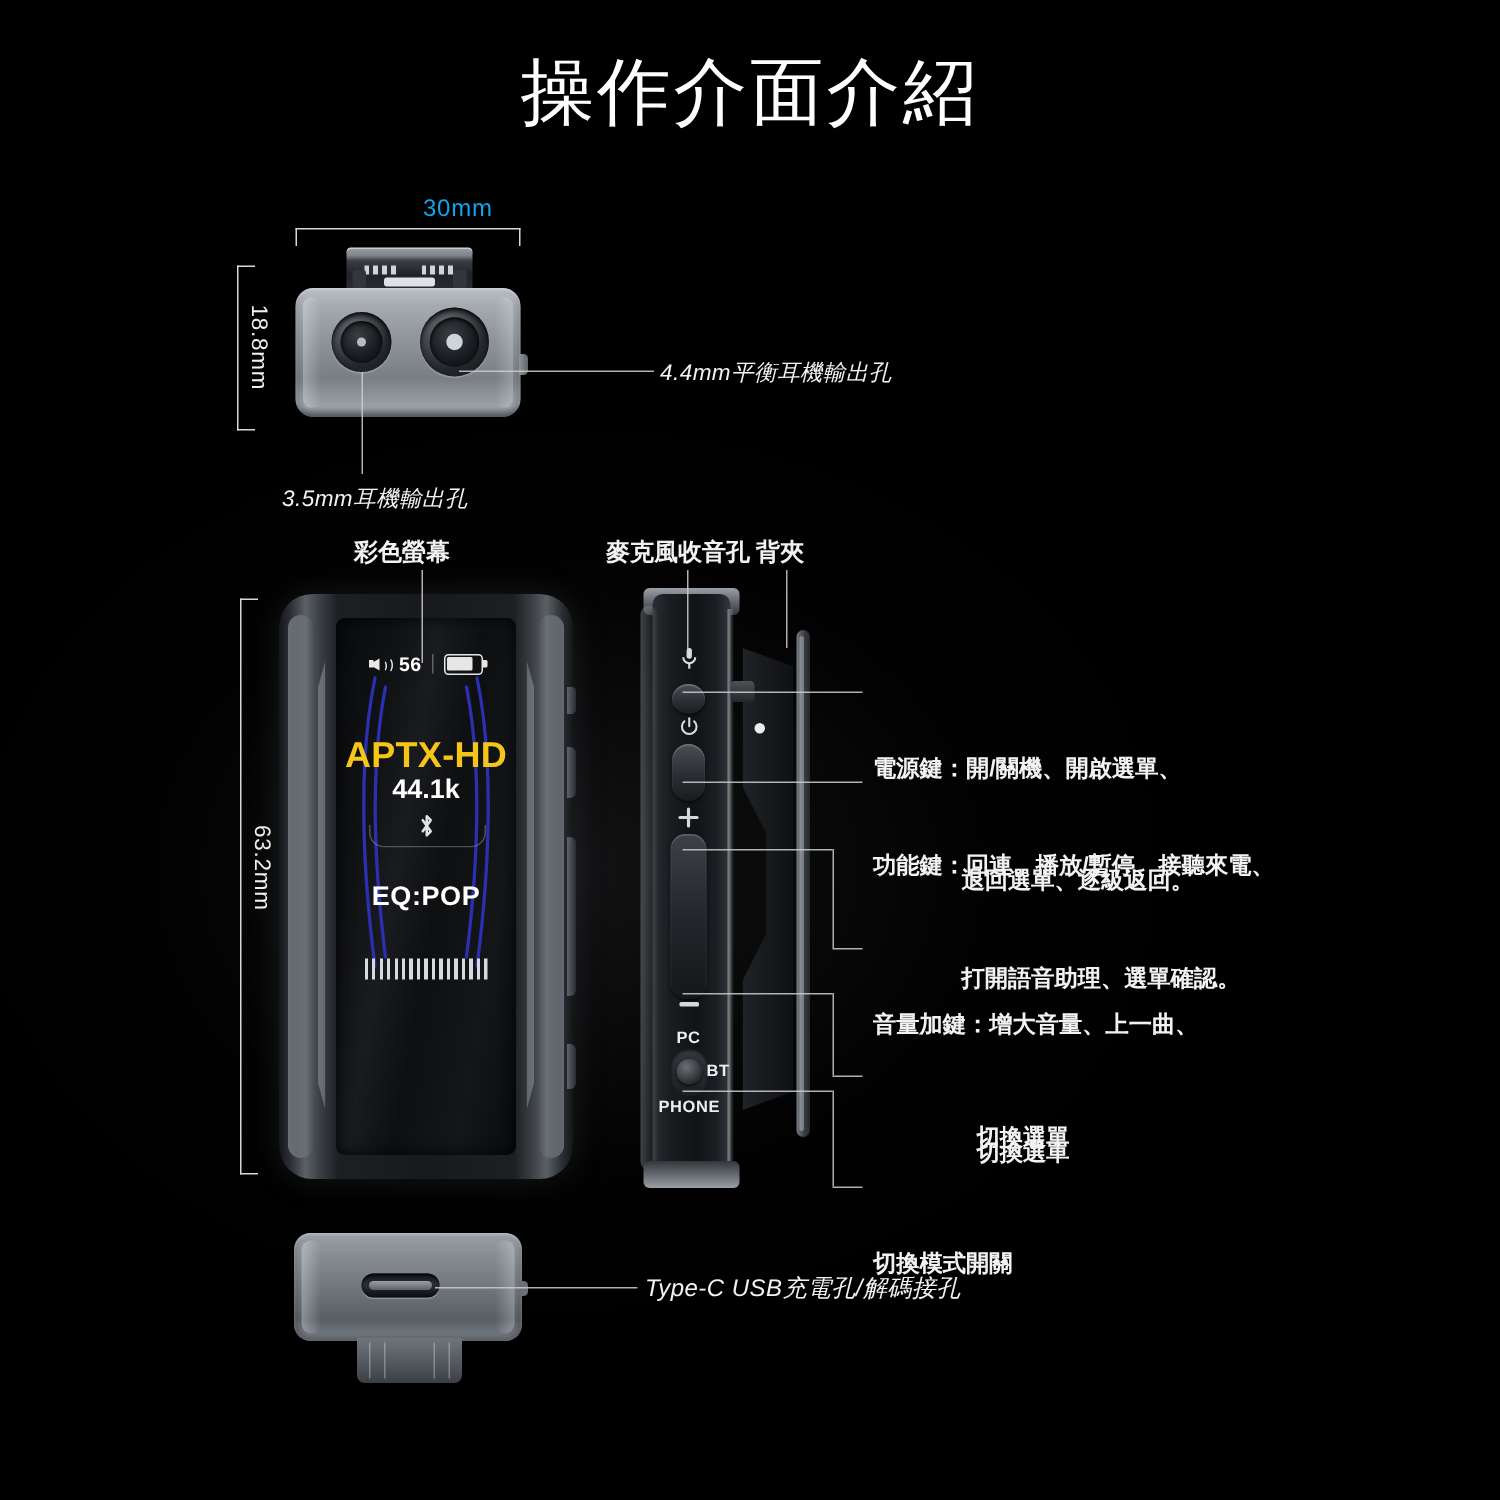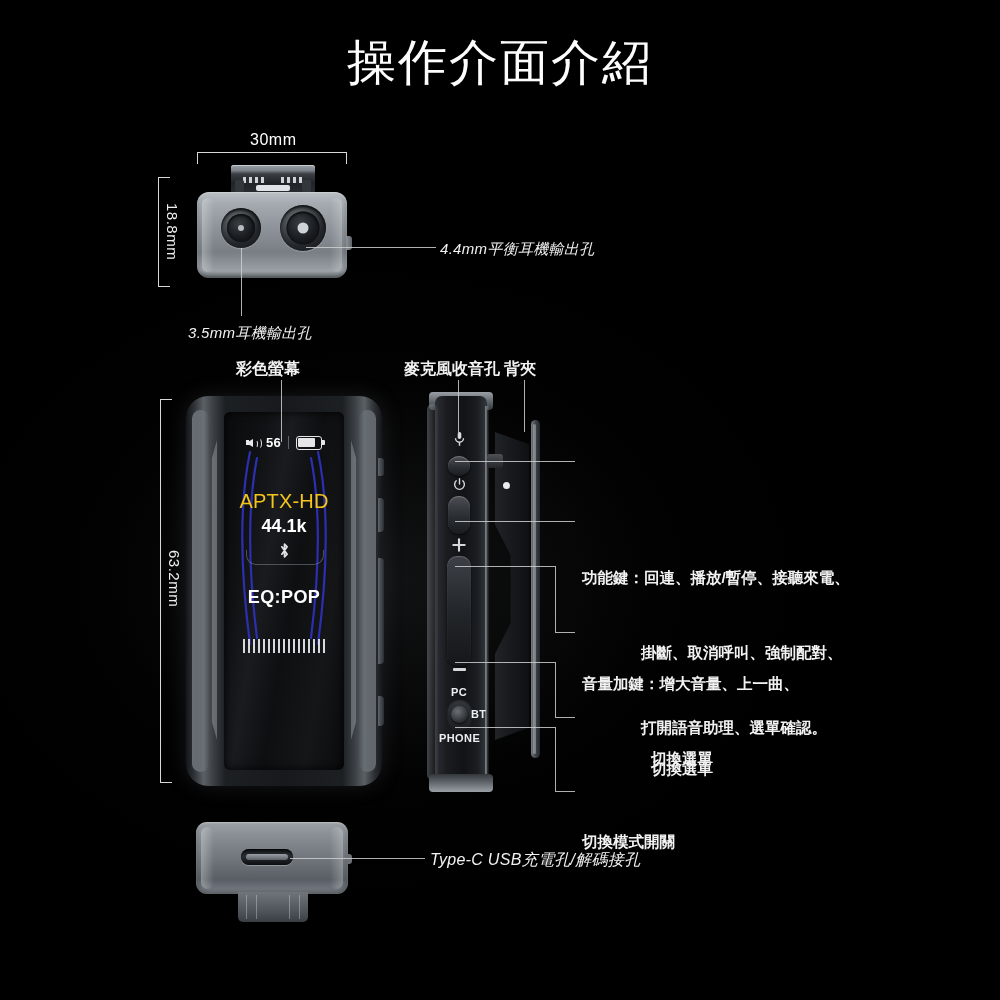--- a/index.html
+++ b/index.html
@@ -50,21 +50,21 @@
   .lh{position:absolute;height:1px;background:#cfcfcf;opacity:.85;z-index:4;}
   .lv{position:absolute;width:1px;background:#cfcfcf;opacity:.85;z-index:4;}
 
   
   .dim-top{position:absolute;z-index:4;}
   .dim-top .bar{position:absolute;left:0;top:0;height:1px;width:100%;background:#d8d8d8;}
   .dim-top .tickL,.dim-top .tickR{position:absolute;top:0;width:1px;height:12px;background:#d8d8d8;}
   .dim-top .tickL{left:0;}
   .dim-top .tickR{right:0;}
   .dim-label-top{
-    position:absolute;z-index:6;font-size:16px;color:#ffffff;letter-spacing:.5px;
+    position:absolute;z-index:6;font-size:16px;color:#0ea5e9;letter-spacing:.5px;margin-left:32px;
   }
 
   
   .dim-v{position:absolute;z-index:4;}
   .dim-v .bar{position:absolute;left:0;top:0;width:1px;height:100%;background:#d8d8d8;}
   .dim-v .tickT,.dim-v .tickB{position:absolute;left:0;height:1px;width:12px;background:#d8d8d8;}
   .dim-v .tickT{top:0;}
   .dim-v .tickB{bottom:0;}
   .dim-label-v{
     position:absolute;z-index:6;font-size:15px;color:#efefef;letter-spacing:.5px;
@@ -192,21 +192,21 @@
   }
   .batt::after{
     content:"";position:absolute;right:-4px;top:3px;width:2.5px;height:5px;background:#e6e6e6;border-radius:0 1px 1px 0;
   }
   .batt .fill{position:absolute;left:1.5px;top:1.5px;bottom:1.5px;width:17px;background:#e6e6e6;border-radius:1px;}
 
   .wavesvg{position:absolute;left:0;top:36px;width:120px;height:210px;}
 
   .codec{
     position:absolute;left:0;top:78px;width:100%;text-align:center;
-    font-size:20px;font-weight:400;color:#f5c518;letter-spacing:.2px;
+    font-size:24px;font-weight:700;color:#f5c518;letter-spacing:.2px;
   }
   .rate{
     position:absolute;left:0;top:104px;width:100%;text-align:center;
     font-size:18px;font-weight:600;color:#ffffff;
   }
   .btwrap{position:absolute;left:0;top:130px;width:100%;display:flex;justify-content:center;}
   .bt-glyph{
     width:13px;height:17px;display:block;
   }
   .bt-shelf{
@@ -506,24 +506,27 @@
   <div class="lh" style="left:455px;top:566px;width:100px;"></div>
   <div class="lv" style="left:555px;top:566px;height:66px;"></div>
   <div class="lh" style="left:555px;top:632px;width:20px;"></div>
   <div class="lh" style="left:455px;top:662px;width:100px;"></div>
   <div class="lv" style="left:555px;top:662px;height:55px;"></div>
   <div class="lh" style="left:555px;top:717px;width:20px;"></div>
   <div class="lh" style="left:455px;top:727px;width:100px;"></div>
   <div class="lv" style="left:555px;top:727px;height:64px;"></div>
   <div class="lh" style="left:555px;top:791px;width:20px;"></div>
 
+  <div class="anno" style="left:582px;top:450px;">
+    <span class="ind">電源鍵：開/關機、開啟選單、</span>
+    <span class="ind pad1">退回選單、逐級返回。</span>
+  </div>
 
   <div class="anno" style="left:582px;top:515px;">
     <span class="ind">功能鍵：回連、播放/暫停、接聽來電、</span>
-    <span class="ind pad1">掛斷、取消呼叫、強制配對、</span>
     <span class="ind pad1">打開語音助理、選單確認。</span>
   </div>
 
   <div class="anno" style="left:582px;top:621px;">
     <span class="ind">音量加鍵：增大音量、上一曲、</span>
     <span class="ind pad2">切換選單</span>
   </div>
 
   <div class="anno" style="left:582px;top:706px;">
     <span class="ind pad2">切換選單</span>

